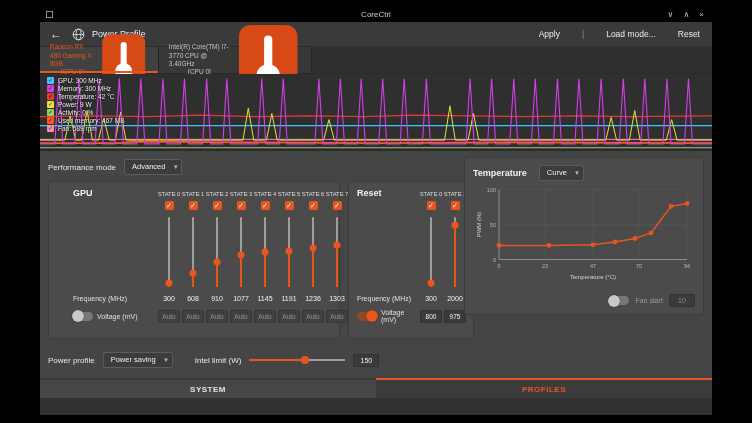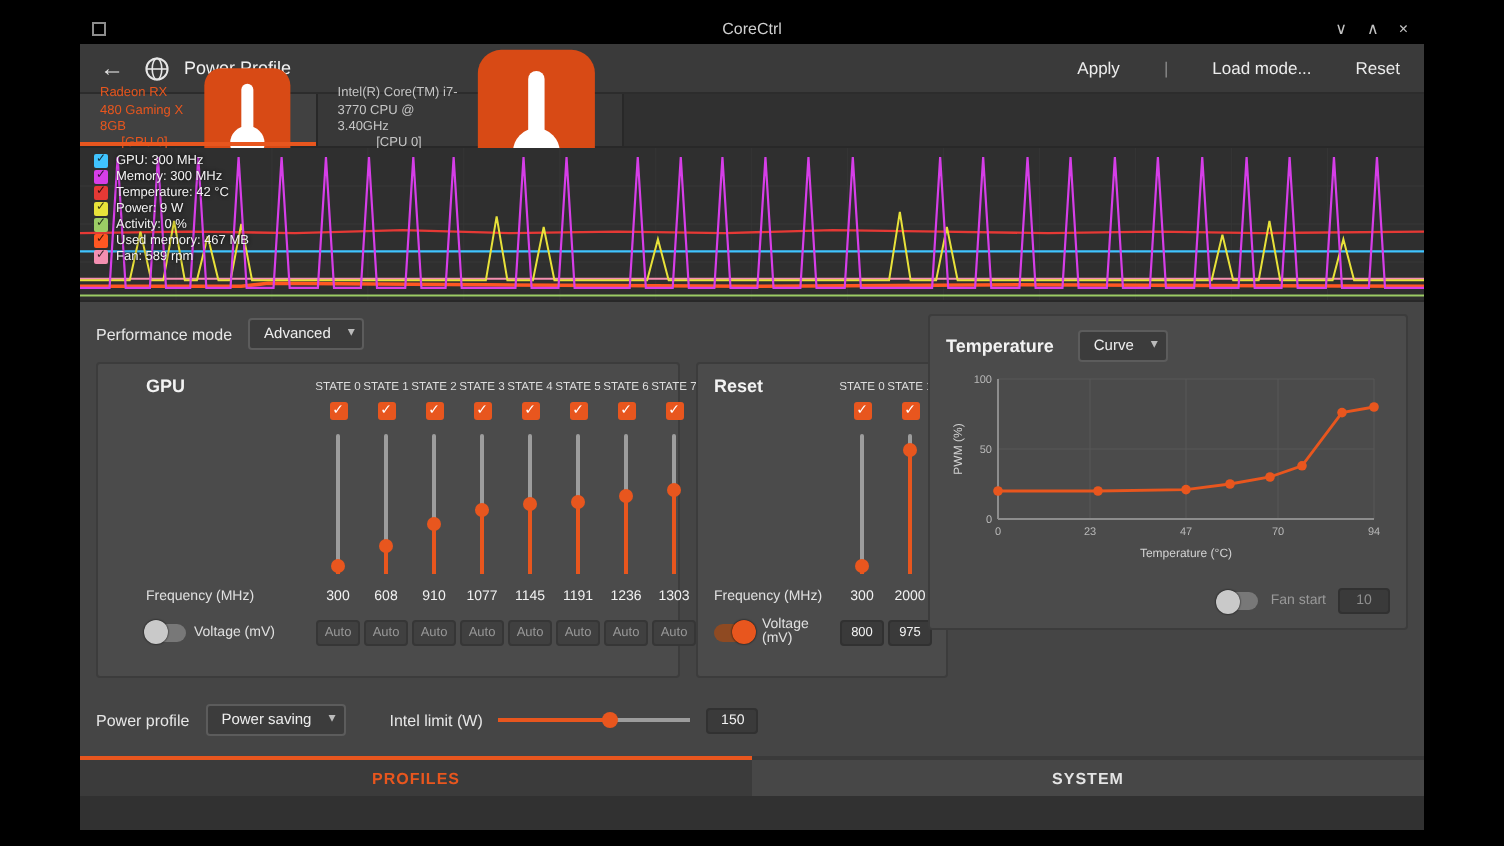--- a/index.html
+++ b/index.html
@@ -451,18 +451,18 @@
           <div class="toggle">
               <div class="tknob"></div>
             </div>
           <span class="fanlabel">Fan start</span>
           <span class="numbox dim">10</span>
         </div>
       </div>
     </div>
 
     <div class="bottomtabs">
+      <div class="btab">SYSTEM</div>
       <div class="btab sel">PROFILES</div>
-      <div class="btab">SYSTEM</div>
     </div>
     <div class="footer"></div>
   </div>
 </div>
 
 </body></html>

